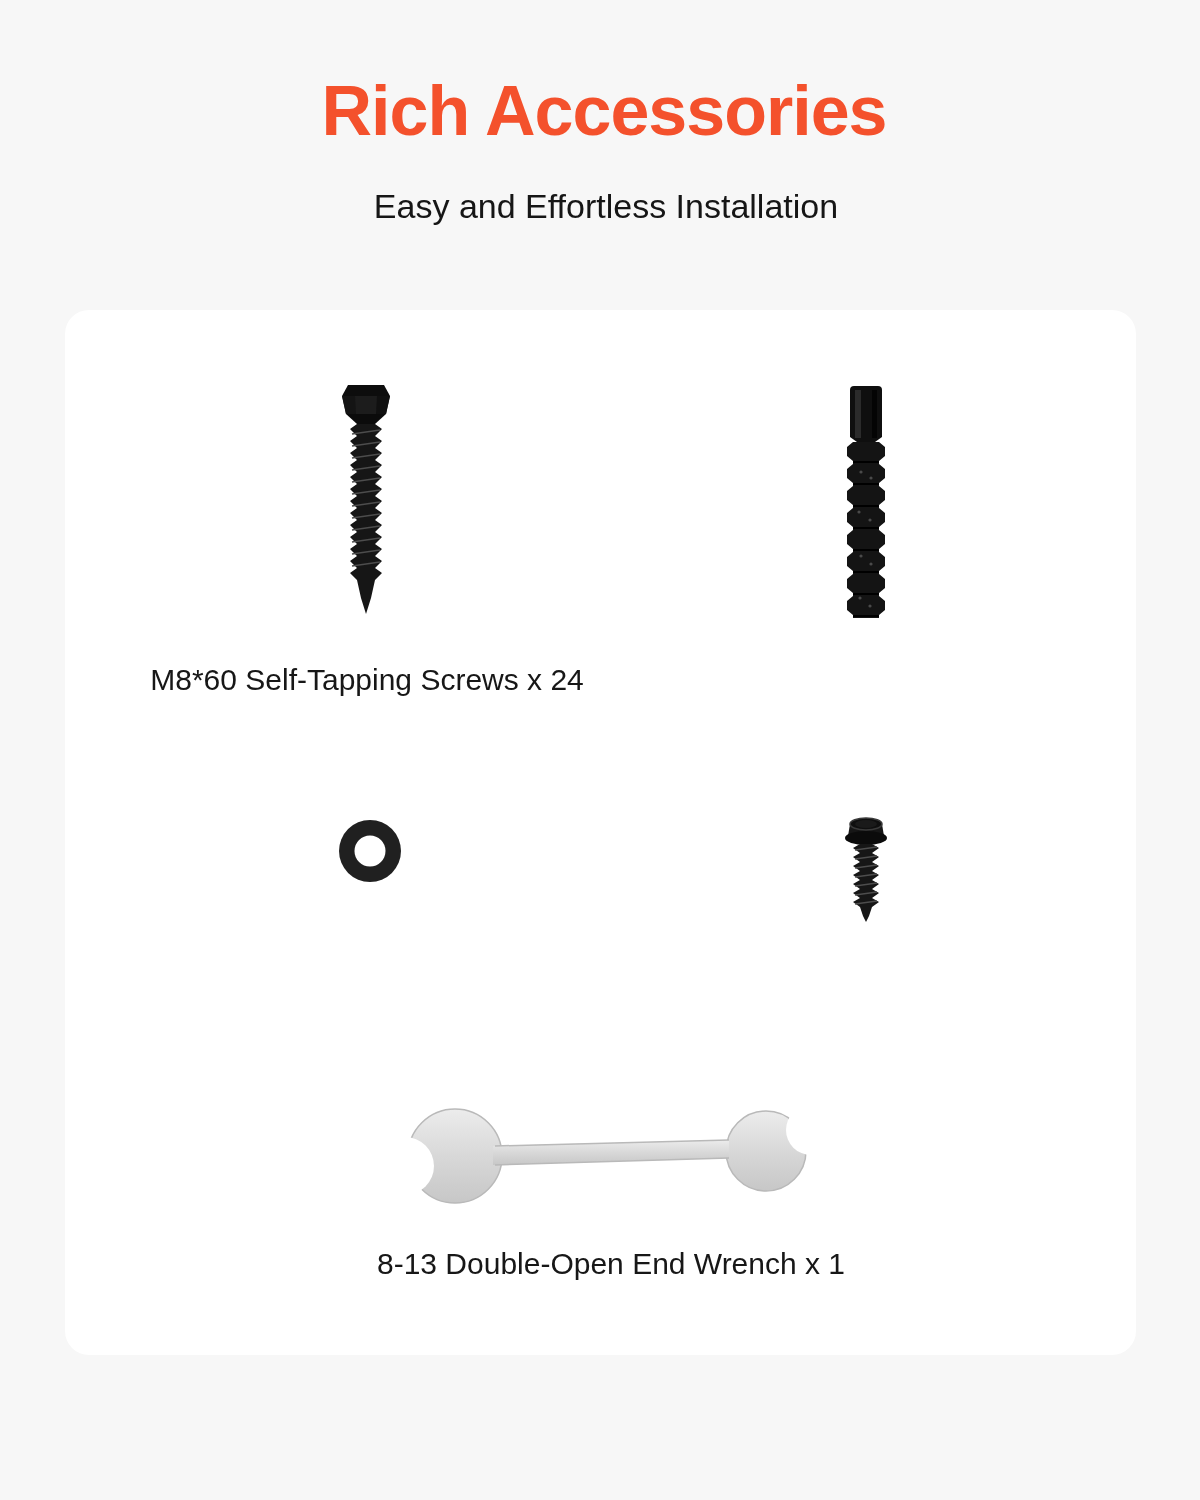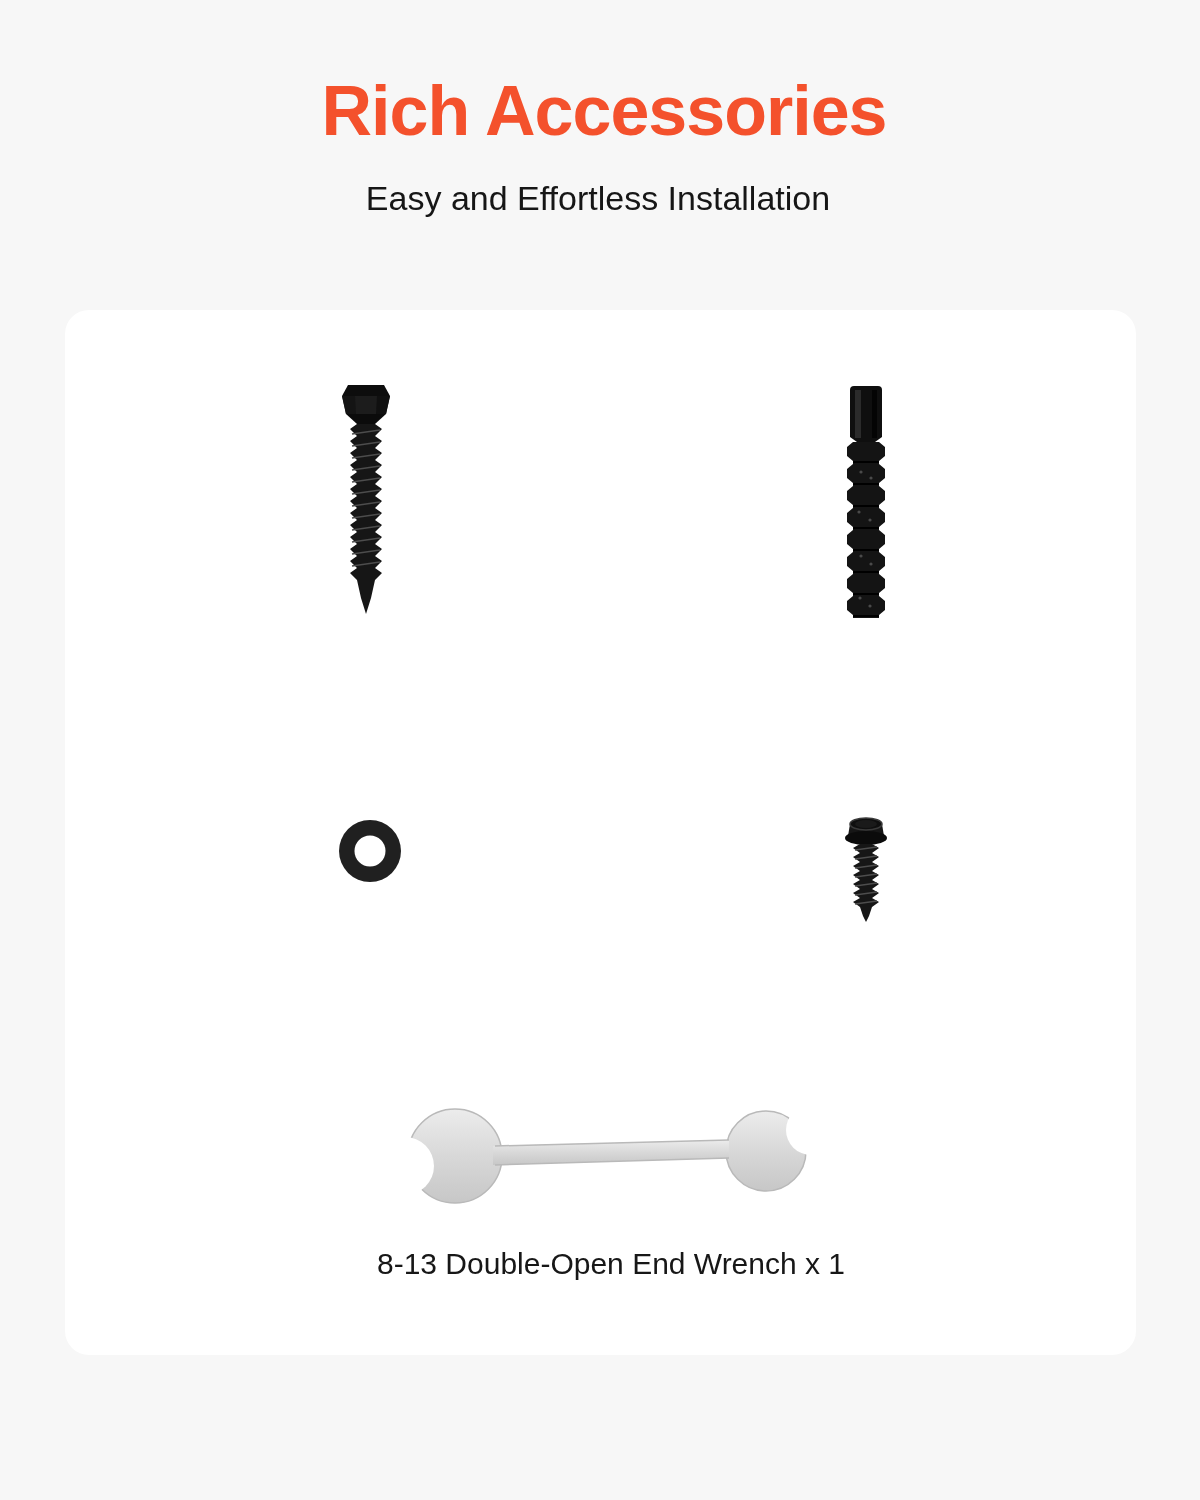--- a/index.html
+++ b/index.html
@@ -10,21 +10,21 @@
     position:relative;overflow:hidden;
   }
   .title{
     position:absolute;top:72px;left:0;width:1200px;
     text-align:center;font-size:70px;font-weight:bold;
     letter-spacing:-1px;color:#F4512C;line-height:1;margin:4px;
   }
   .subtitle{
     position:absolute;top:174px;left:0;width:1188px;
     text-align:center;font-size:34px;font-weight:400;
-    color:#161616;line-height:1.2;margin:4px;
+    color:#161616;line-height:1.2;margin:12px;
   }
   .card{
     position:absolute;left:65px;top:310px;
     width:1071px;height:1045px;
     background:#ffffff;border-radius:24px;
   }
   .icon{position:absolute;}
   .label{
     position:absolute;transform:translateX(-50%);
     white-space:nowrap;font-size:30px;color:#171717;line-height:1.2;
@@ -139,16 +139,17 @@
       </defs>
       <g mask="url(#wmask)" fill="url(#wg)" stroke="#b9b9b9" stroke-width="1.5">
         <circle cx="60" cy="54" r="47"></circle>
         <circle cx="371" cy="49" r="40"></circle>
         <polygon points="98,44 334,38 334,56 98,63" stroke="none"></polygon>
         <line x1="100" y1="44" x2="334" y2="38"></line>
         <line x1="100" y1="63" x2="334" y2="56"></line>
       </g>
     </svg>
 
+    <div id="label-screws" class="label">M8*60 Self-Tapping Screws x 24</div>
     <div id="label-wrench" class="label">8-13 Double-Open End Wrench x 1</div>
 
   </section>
 </div>
 
 </body></html>

